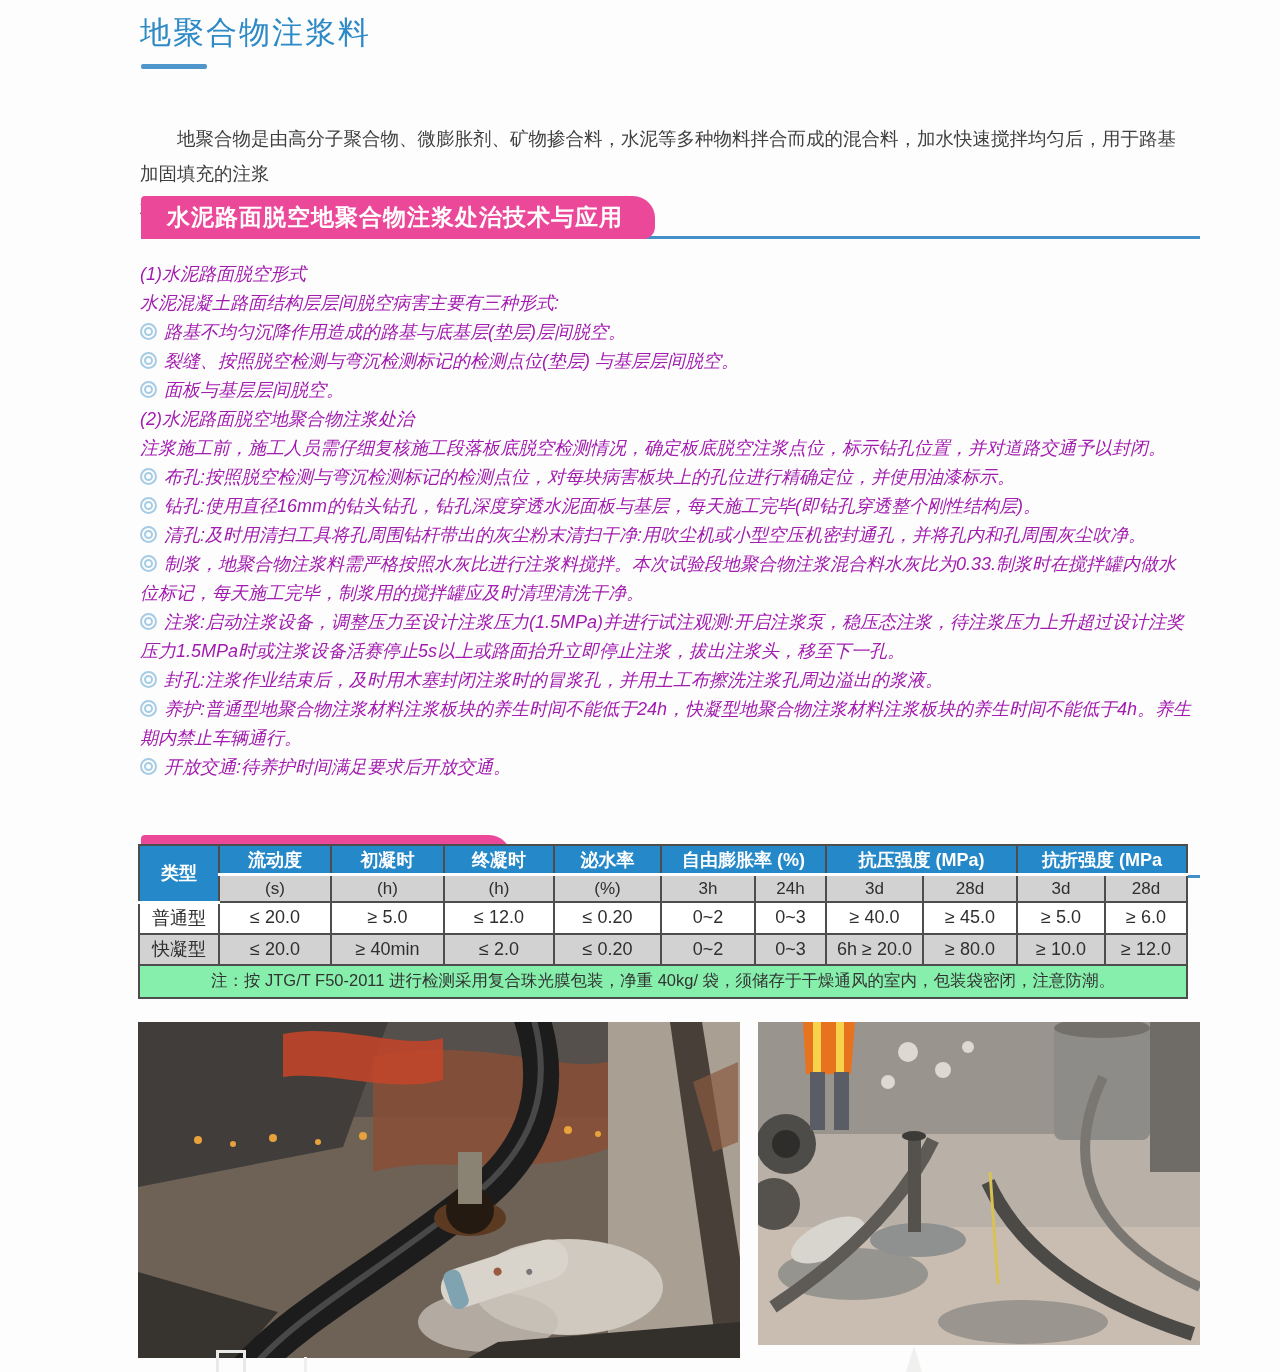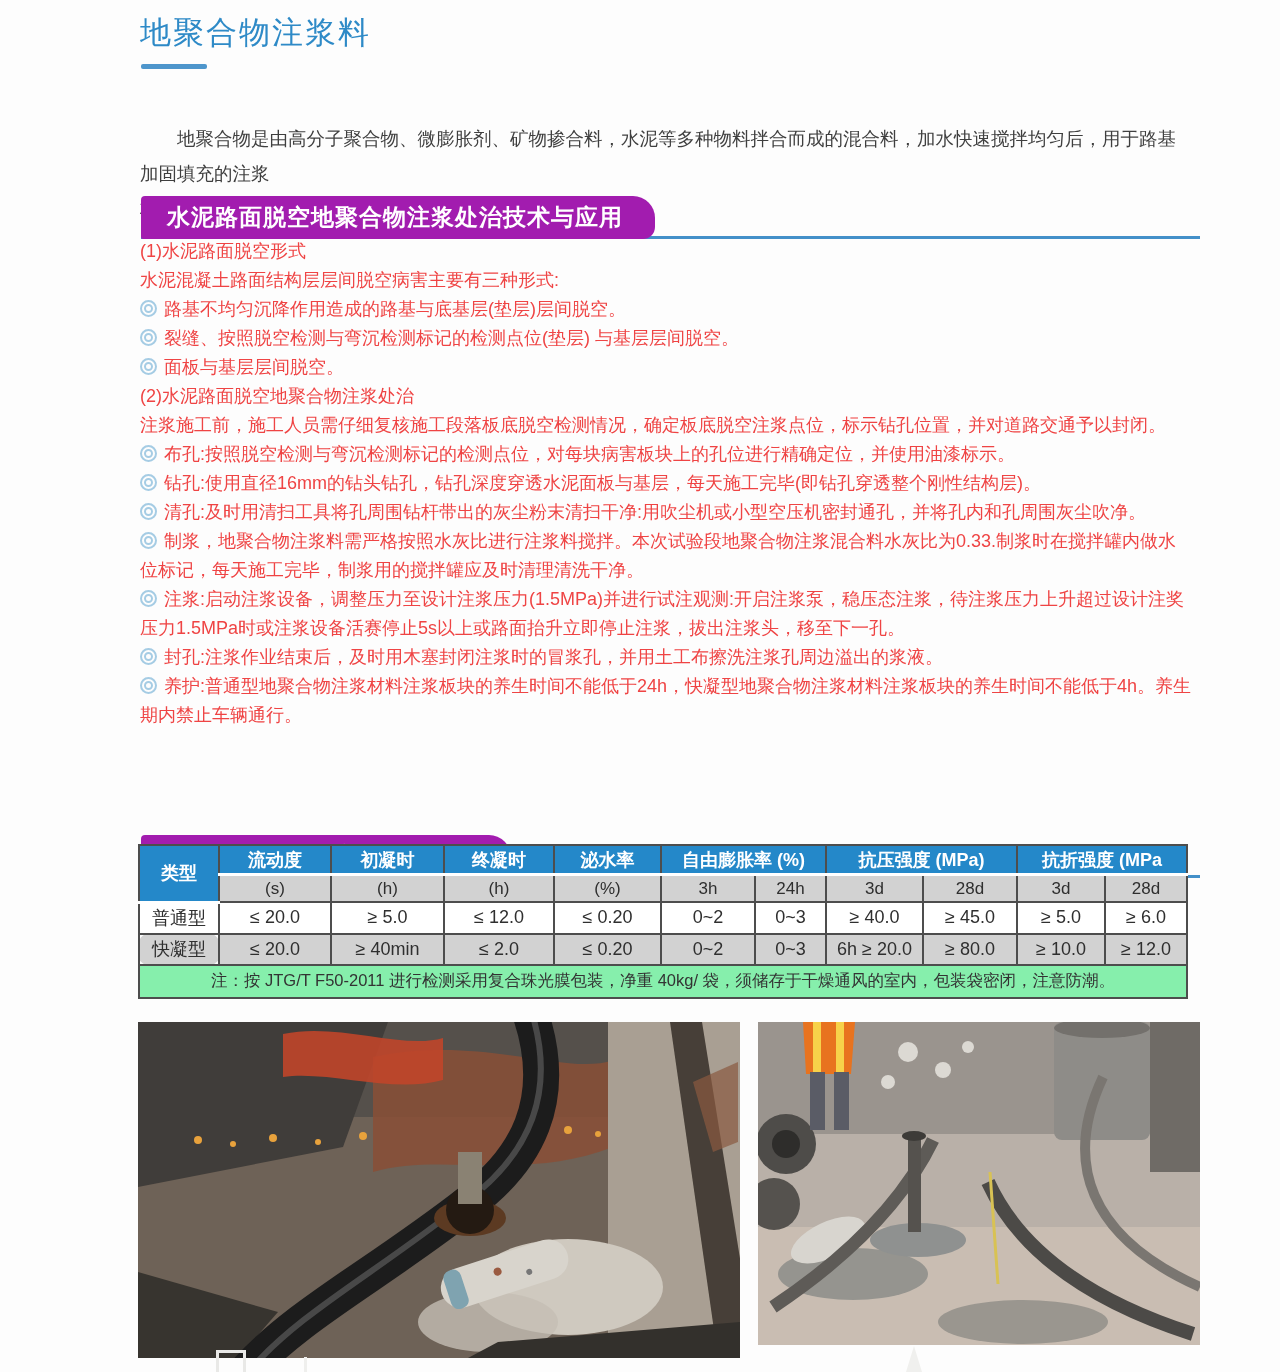--- a/index.html
+++ b/index.html
@@ -8,37 +8,37 @@
 
   .page-title{position:absolute;left:140px;top:12px;font-size:31px;font-weight:normal;
               color:#2e8ac7;letter-spacing:2px;}
   .title-dash{position:absolute;left:141px;top:64px;width:66px;height:5px;background:#4e96cc;border-radius:2px;}
 
   .intro{position:absolute;left:140px;top:121px;width:1048px;font-size:18.5px;line-height:35px;color:#3f3f3f;}
   .intro .indent{display:inline-block;width:37px;}
 
   .banner-wrap{position:absolute;left:141px;height:43px;width:1059px;}
   .banner-wrap .rule{position:absolute;left:0;right:0;bottom:0;height:3px;background:#4390c9;}
-  .banner{position:absolute;left:0;top:0;height:43px;line-height:43px;background:#a21caf;color:#ffffff;
+  .banner{position:absolute;left:0;top:0;height:43px;line-height:43px;background:#ec4899;color:#ffffff;
           font-size:23px;font-weight:bold;padding:0 32px 0 26px;border-radius:4px 22px 12px 2px;letter-spacing:1px;}
   .banner1{top:196px;} .banner2{top:787px;margin-top:48px;}
 
-  .content{position:absolute;left:140px;top:237px;width:1052px;font-size:18px;line-height:29px;color:#ef4444;}
+  .content{position:absolute;left:140px;top:260px;width:1052px;font-size:18px;line-height:29px;color:#a21caf;font-style:italic;}
   .content p{margin:0;}
   .bullet{display:inline-block;width:13px;height:13px;border:2px solid #a5cce4;border-radius:50%;
           position:relative;margin-right:7px;vertical-align:-2px;}
   .bullet::after{content:"";position:absolute;inset:2px;border:2px solid #a5cce4;border-radius:50%;}
 
   .spec-table{position:absolute;left:138px;top:844px;border-collapse:collapse;table-layout:fixed;width:1048px;}
   .spec-table th,.spec-table td{border:2px solid #4d4d4d;text-align:center;padding:0;overflow:hidden;}
   .spec-table tr.group th{background:#2488c9;color:#ffffff;font-size:18px;font-weight:bold;height:27px;
                           border-bottom:3px solid #ffffff;}
   .spec-table th.typecell{background:#2488c9;color:#ffffff;font-size:18px;font-weight:bold;border-bottom:2px solid #4d4d4d;}
   .spec-table tr.units th{background:#d2d2d2;color:#2f2f2f;font-size:17px;font-weight:normal;height:25px;}
-  .spec-table tbody th{font-size:18px;font-weight:normal;color:#2f2f2f;height:29px;border-radius:9px;}
+  .spec-table tbody th{font-size:18px;font-weight:normal;color:#2f2f2f;height:29px;}
   .spec-table tbody td{font-size:18px;color:#2f2f2f;height:29px;}
   .spec-table tr.row-alt th,.spec-table tr.row-alt td{background:#d2d2d2;}
   .spec-table tr.row-plain th,.spec-table tr.row-plain td{background:#ffffff;}
   .spec-table td.note{font-size:16.5px;height:31px;background:#86efac;color:#333333;}
 
   .photos{position:absolute;left:138px;top:1022px;width:1062px;display:flex;gap:18px;align-items:flex-start;}
   .photo{display:block;}
 
   .ghost1{position:absolute;left:216px;top:1350px;width:24px;height:22px;border:3px solid #e9e9e7;border-bottom:none;}
   .ghost2{position:absolute;left:304px;top:1357px;width:3px;height:15px;background:#efefed;}
@@ -71,20 +71,21 @@
     <p><span class="bullet"></span><span>面板与基层层间脱空。</span></p>
     <p><span>(2)水泥路面脱空地聚合物注浆处治</span></p>
     <p><span>注浆施工前，施工人员需仔细复核施工段落板底脱空检测情况，确定板底脱空注浆点位，标示钻孔位置，并对道路交通予以封闭。</span></p>
     <p><span class="bullet"></span><span>布孔:按照脱空检测与弯沉检测标记的检测点位，对每块病害板块上的孔位进行精确定位，并使用油漆标示。</span></p>
     <p><span class="bullet"></span><span>钻孔:使用直径16mm的钻头钻孔，钻孔深度穿透水泥面板与基层，每天施工完毕(即钻孔穿透整个刚性结构层)。</span></p>
     <p><span class="bullet"></span><span>清孔:及时用清扫工具将孔周围钻杆带出的灰尘粉末清扫干净:用吹尘机或小型空压机密封通孔，并将孔内和孔周围灰尘吹净。</span></p>
     <p><span class="bullet"></span><span>制浆，地聚合物注浆料需严格按照水灰比进行注浆料搅拌。本次试验段地聚合物注浆混合料水灰比为0.33.制浆时在搅拌罐内做水位标记，每天施工完毕，制浆用的搅拌罐应及时清理清洗干净。</span></p>
     <p><span class="bullet"></span><span>注浆:启动注浆设备，调整压力至设计注浆压力(1.5MPa)并进行试注观测:开启注浆泵，稳压态注浆，待注浆压力上升超过设计注奖压力1.5MPa时或注浆设备活赛停止5s以上或路面抬升立即停止注浆，拔出注浆头，移至下一孔。</span></p>
     <p><span class="bullet"></span><span>封孔:注浆作业结束后，及时用木塞封闭注浆时的冒浆孔，并用土工布擦洗注浆孔周边溢出的浆液。</span></p>
     <p><span class="bullet"></span><span>养护:普通型地聚合物注浆材料注浆板块的养生时间不能低于24h，快凝型地聚合物注浆材料注浆板块的养生时间不能低于4h。养生期内禁止车辆通行。</span></p>
+    <p><span class="bullet"></span><span>开放交通:待养护时间满足要求后开放交通。</span></p>
   </div>
 
   <div class="banner-wrap banner2">
     <div class="rule"></div>
     <div class="banner">地聚合物混合料主要技术指标</div>
   </div>
 
   <table class="spec-table">
     <colgroup>
       <col style="width:80px">

